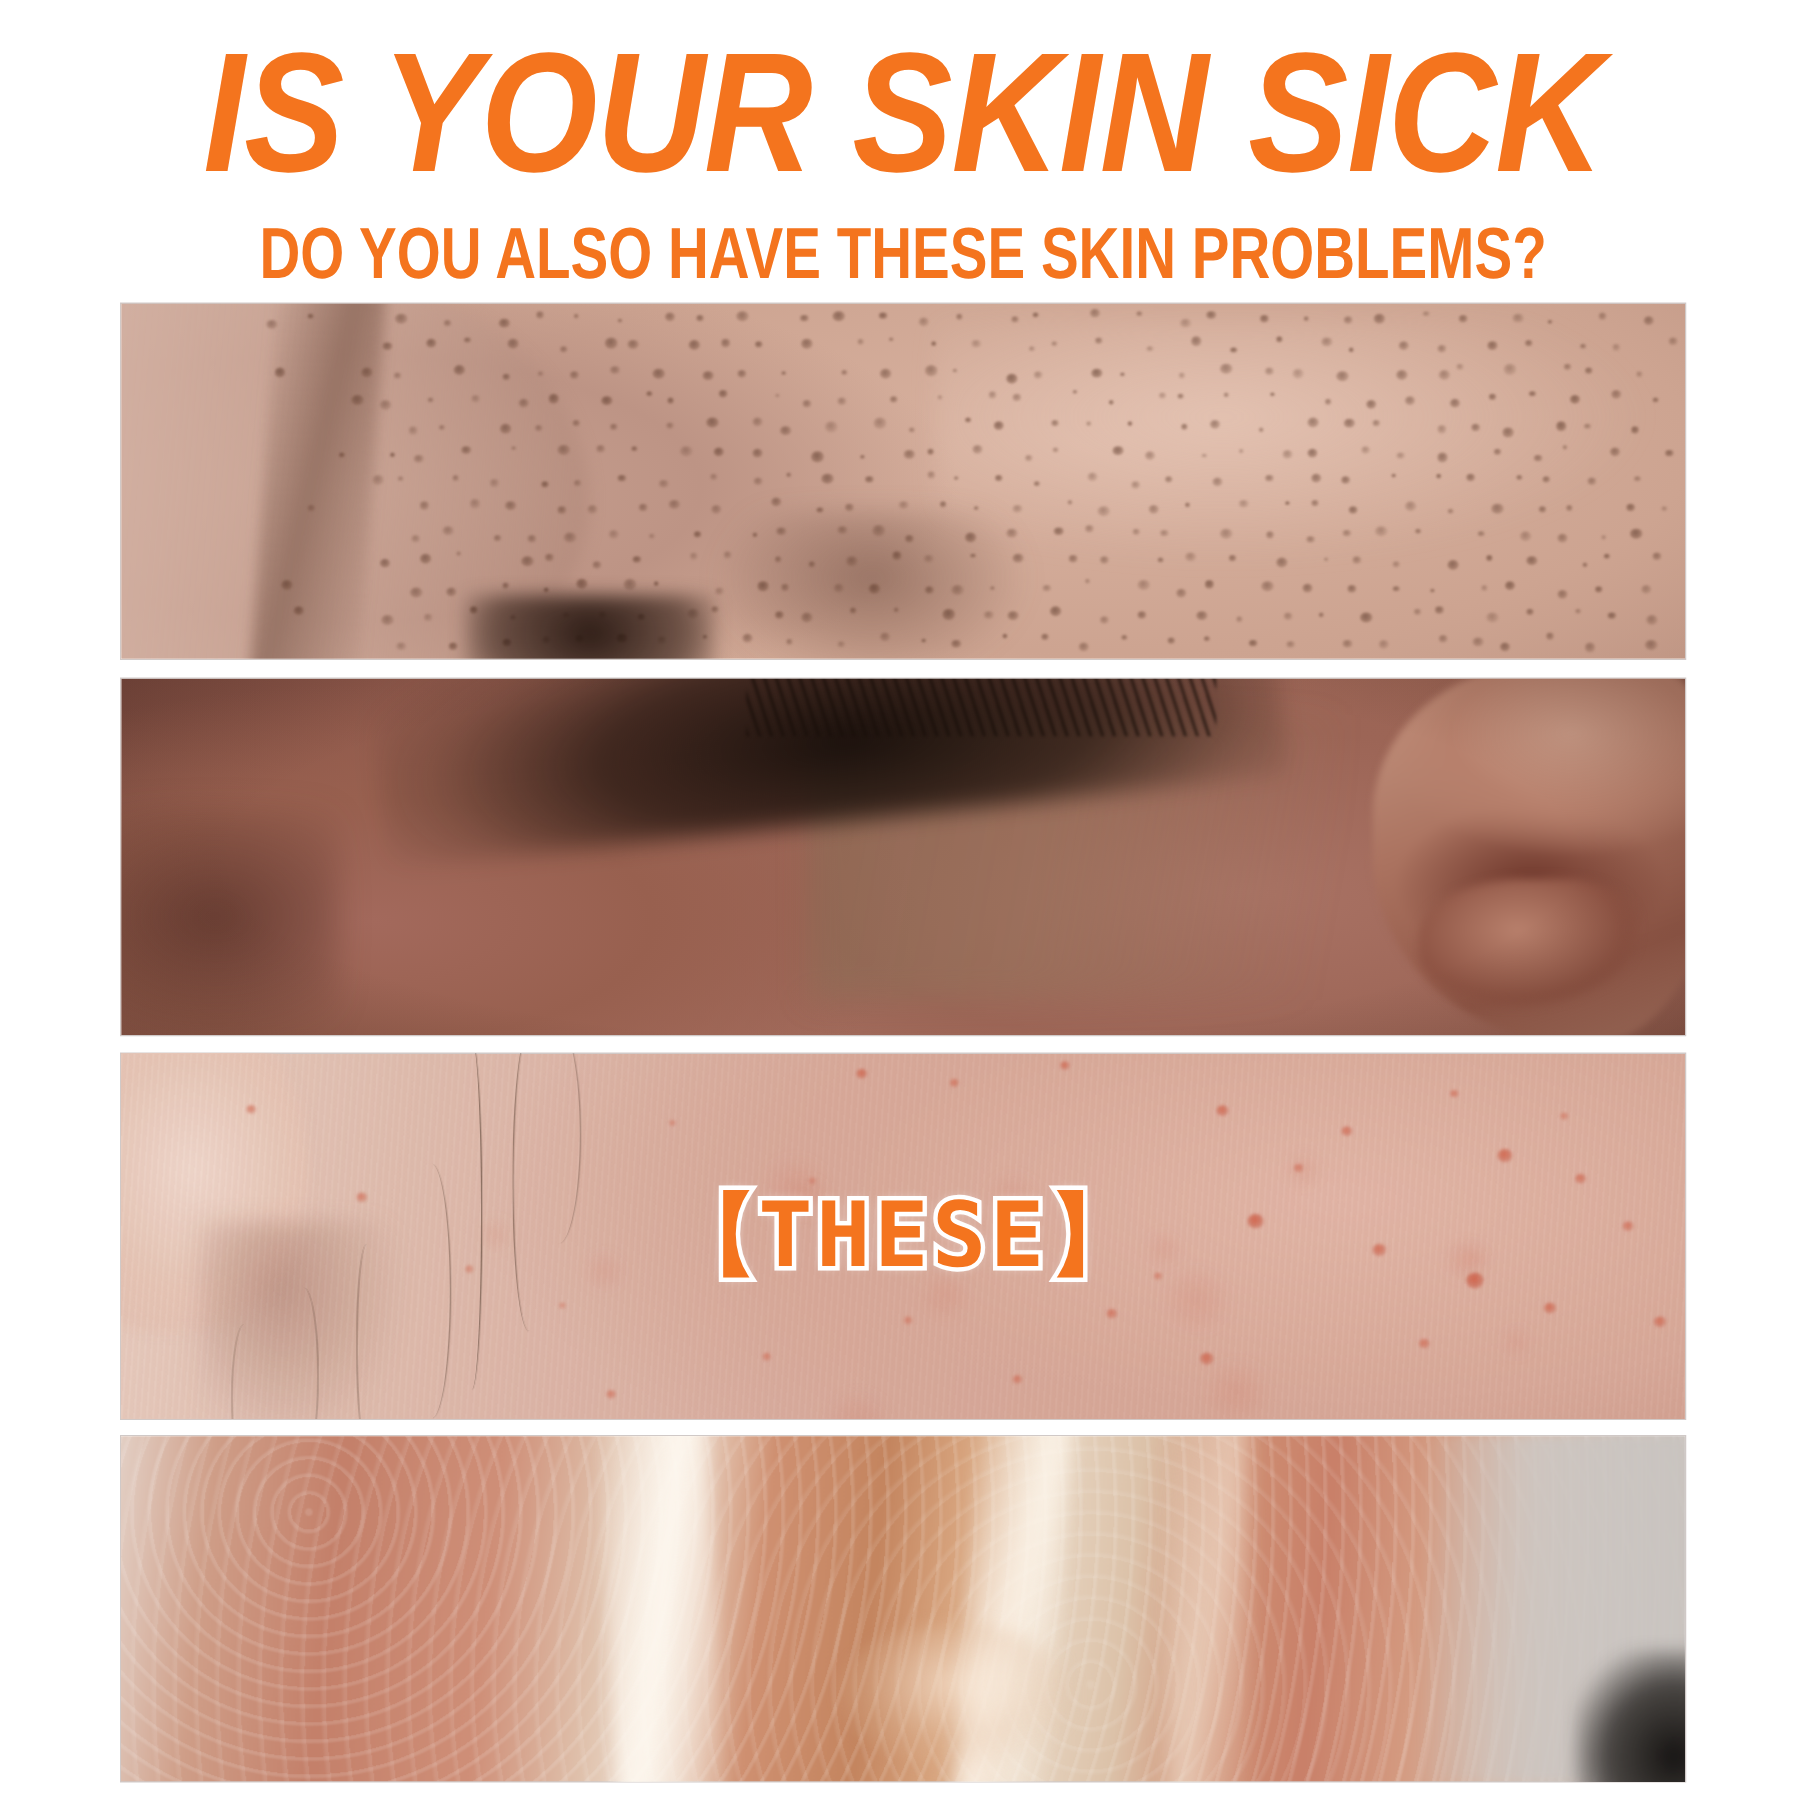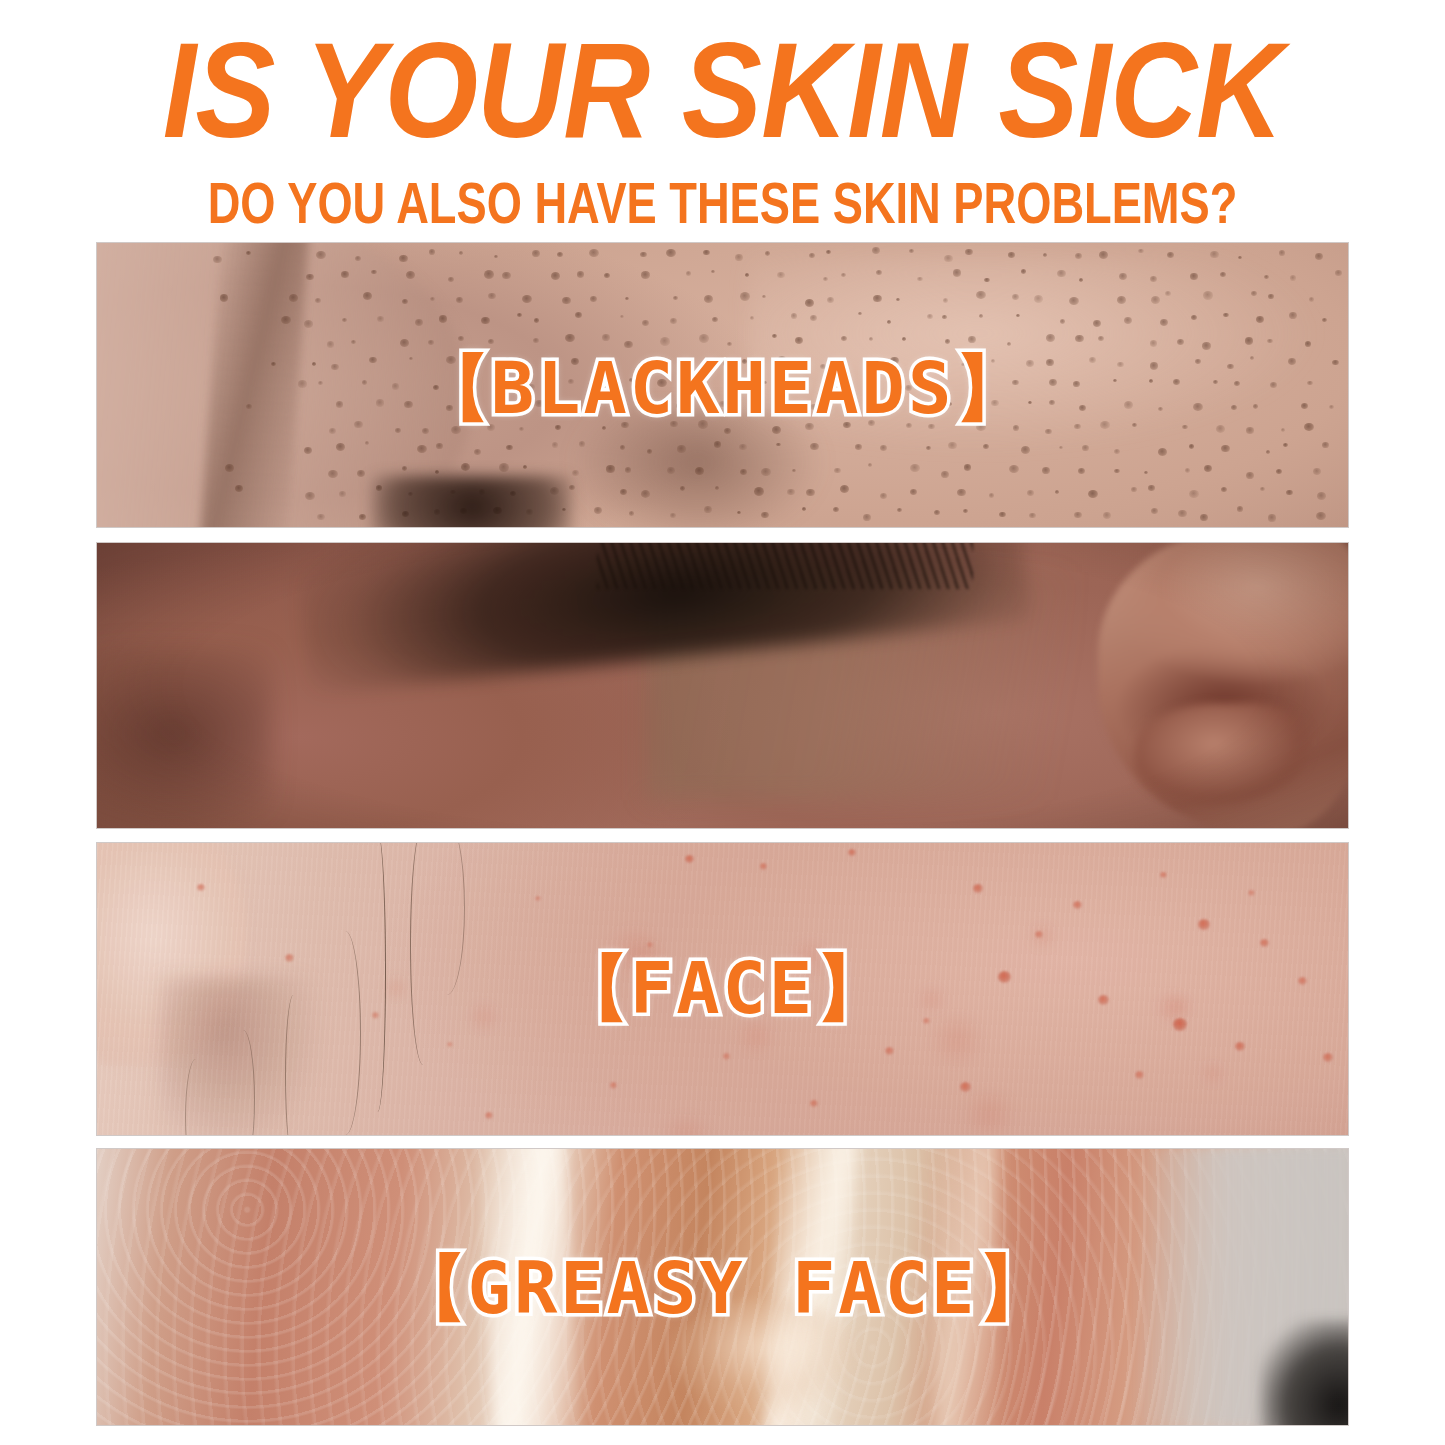--- a/index.html
+++ b/index.html
@@ -687,21 +687,20 @@
           <i style="position:absolute;left:84.24%;top:93.20%;width:7.6px;height:6.5px;border-radius:50%;background:radial-gradient(circle at 45% 40%,rgba(92,58,44,0.46) 0%,rgba(112,74,56,0.28) 55%,rgba(130,90,70,0) 100%);filter:blur(0.7px);"></i>
           <i style="position:absolute;left:86.41%;top:94.07%;width:8.6px;height:7.3px;border-radius:50%;background:radial-gradient(circle at 45% 40%,rgba(92,58,44,0.44) 0%,rgba(112,74,56,0.26) 55%,rgba(130,90,70,0) 100%);filter:blur(0.7px);"></i>
           <i style="position:absolute;left:88.17%;top:95.42%;width:8.3px;height:7.0px;border-radius:50%;background:radial-gradient(circle at 45% 40%,rgba(92,58,44,0.57) 0%,rgba(112,74,56,0.39) 55%,rgba(130,90,70,0) 100%);filter:blur(0.7px);"></i>
           <i style="position:absolute;left:91.10%;top:92.76%;width:6.6px;height:5.7px;border-radius:50%;background:radial-gradient(circle at 45% 40%,rgba(92,58,44,0.51) 0%,rgba(112,74,56,0.33) 55%,rgba(130,90,70,0) 100%);filter:blur(0.7px);"></i>
           <i style="position:absolute;left:93.57%;top:95.50%;width:8.8px;height:7.4px;border-radius:50%;background:radial-gradient(circle at 45% 40%,rgba(92,58,44,0.45) 0%,rgba(112,74,56,0.27) 55%,rgba(130,90,70,0) 100%);filter:blur(0.7px);"></i>
           <i style="position:absolute;left:97.44%;top:94.55%;width:9.7px;height:8.3px;border-radius:50%;background:radial-gradient(circle at 45% 40%,rgba(92,58,44,0.49) 0%,rgba(112,74,56,0.31) 55%,rgba(130,90,70,0) 100%);filter:blur(0.7px);"></i>
         </div>
       <div class="p0-darkcorner"></div>
     </div>
   </div>
-  <div class="label" id="label-0"><span class="brk">【</span><span>BLACKHEADS</span><span class="brk">】</span></div>
 
   <div class="panel" id="panel-1">
     <div class="skin">
       <div class="p1-base"></div>
       <div class="p1-temple-dull"></div>
       <div class="p1-brow"></div>
       <div class="p1-browhair"></div>
       <div class="p1-ear"></div>
       <div class="p1-earlobe"></div>
       <div class="p1-dark-l"></div>
@@ -765,29 +764,28 @@
           <b style="position:absolute;left:22%;top:-4%;width:14px;height:96%;border-right:1.6px solid rgba(62,42,28,0.62);border-radius:0 60% 60% 0/50%;filter:blur(0.5px);"></b>
           <b style="position:absolute;left:25%;top:-6%;width:22px;height:82%;border-left:1.6px solid rgba(62,42,28,0.5);border-radius:60% 0 0 60%/50%;filter:blur(0.5px);"></b>
           <b style="position:absolute;left:19%;top:30%;width:26px;height:70%;border-right:1.6px solid rgba(62,42,28,0.42);border-radius:0 60% 60% 0/50%;filter:blur(0.5px);"></b>
           <b style="position:absolute;left:15%;top:52%;width:14px;height:56%;border-left:1.6px solid rgba(62,42,28,0.4);border-radius:60% 0 0 60%/50%;filter:blur(0.5px);"></b>
           <b style="position:absolute;left:11%;top:64%;width:20px;height:48%;border-right:1.6px solid rgba(62,42,28,0.36);border-radius:0 60% 60% 0/50%;filter:blur(0.5px);"></b>
           <b style="position:absolute;left:27%;top:-8%;width:30px;height:60%;border-right:1.6px solid rgba(62,42,28,0.34);border-radius:0 60% 60% 0/50%;filter:blur(0.5px);"></b>
           <b style="position:absolute;left:7%;top:74%;width:18px;height:40%;border-left:1.6px solid rgba(62,42,28,0.3);border-radius:60% 0 0 60%/50%;filter:blur(0.5px);"></b>
         </div>
     </div>
   </div>
-  <div class="label" id="label-2"><span class="brk">【</span><span>FACE</span><span class="brk">】</span></div>
+  <div class="label" id="label-2"><span class="brk">【</span><span>THESE</span><span class="brk">】</span></div>
 
   <div class="panel" id="panel-3">
     <div class="skin">
       <div class="p3-base"></div>
       <div class="p3-oilspeck"></div>
       <div class="p3-shine-a"></div>
       <div class="p3-shine-b"></div>
       <div class="p3-shine-c"></div>
       <div class="p3-nosetip"></div>
       <div class="p3-graywash"></div>
       <div class="p3-darkcorner"></div>
     </div>
   </div>
-  <div class="label" id="label-3"><span class="brk">【</span><span>GREASY FACE</span><span class="brk">】</span></div>
 
 </div>
 
 </body></html>

